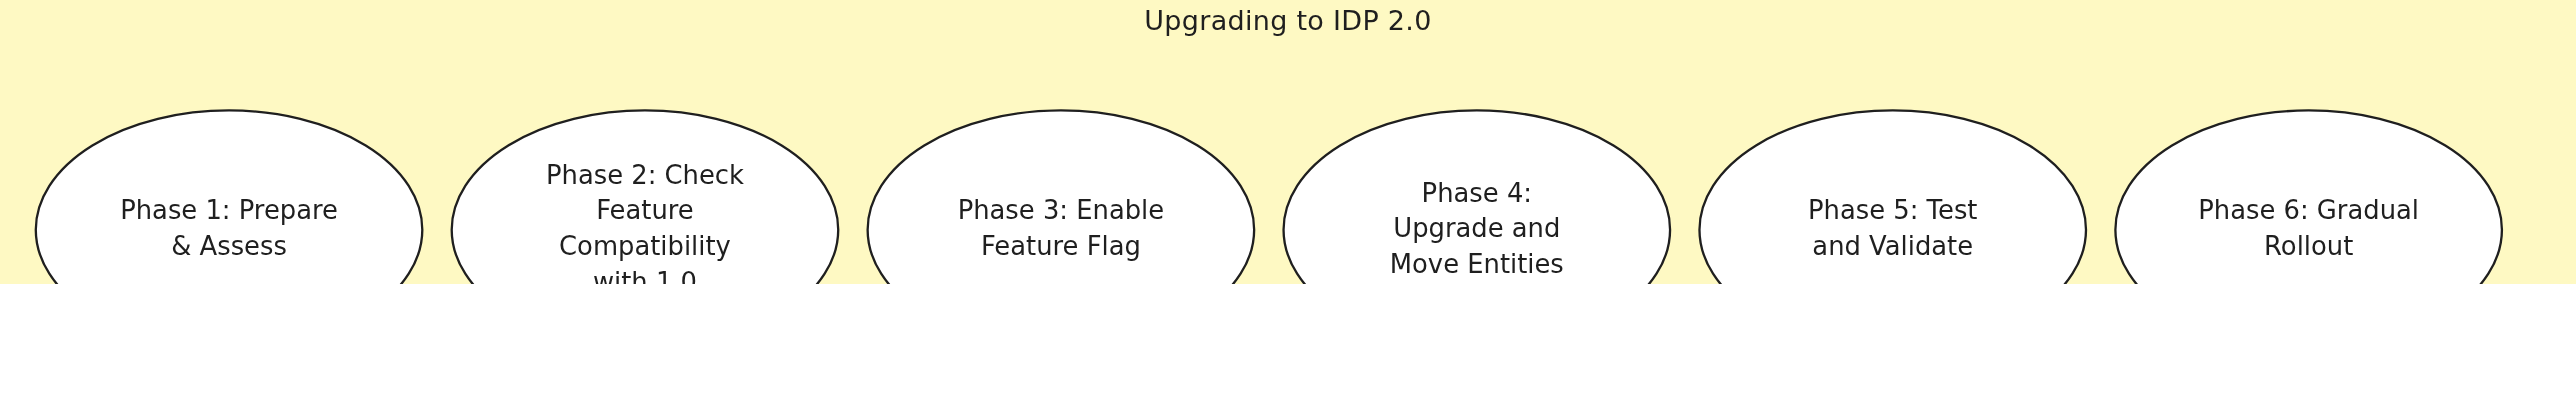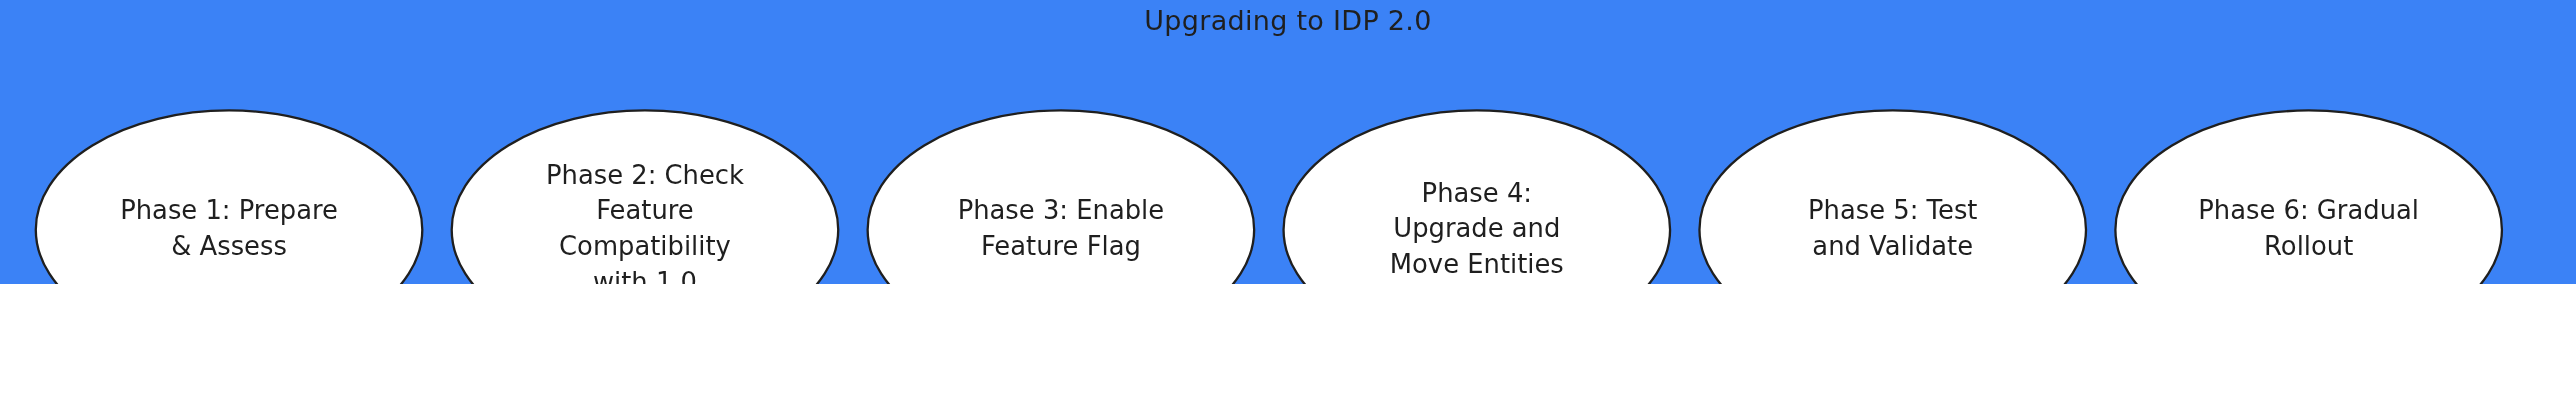--- a/index.html
+++ b/index.html
@@ -8,21 +8,21 @@
     padding: 0;
     background: #ffffff;
   }
   body {
     font-family: "DejaVu Sans", sans-serif;
   }
   #diagram-root {
     position: relative;
     width: 2576px;
     height: 284px;
-    background: #3b82f6;
+    background: #fef9c3;
     overflow: hidden;
   }
   #diagram-title {
     position: absolute;
     top: 5.3px;
     left: 0;
     width: 2576px;
     text-align: center;
     font-size: 27px;
     font-weight: 400;

